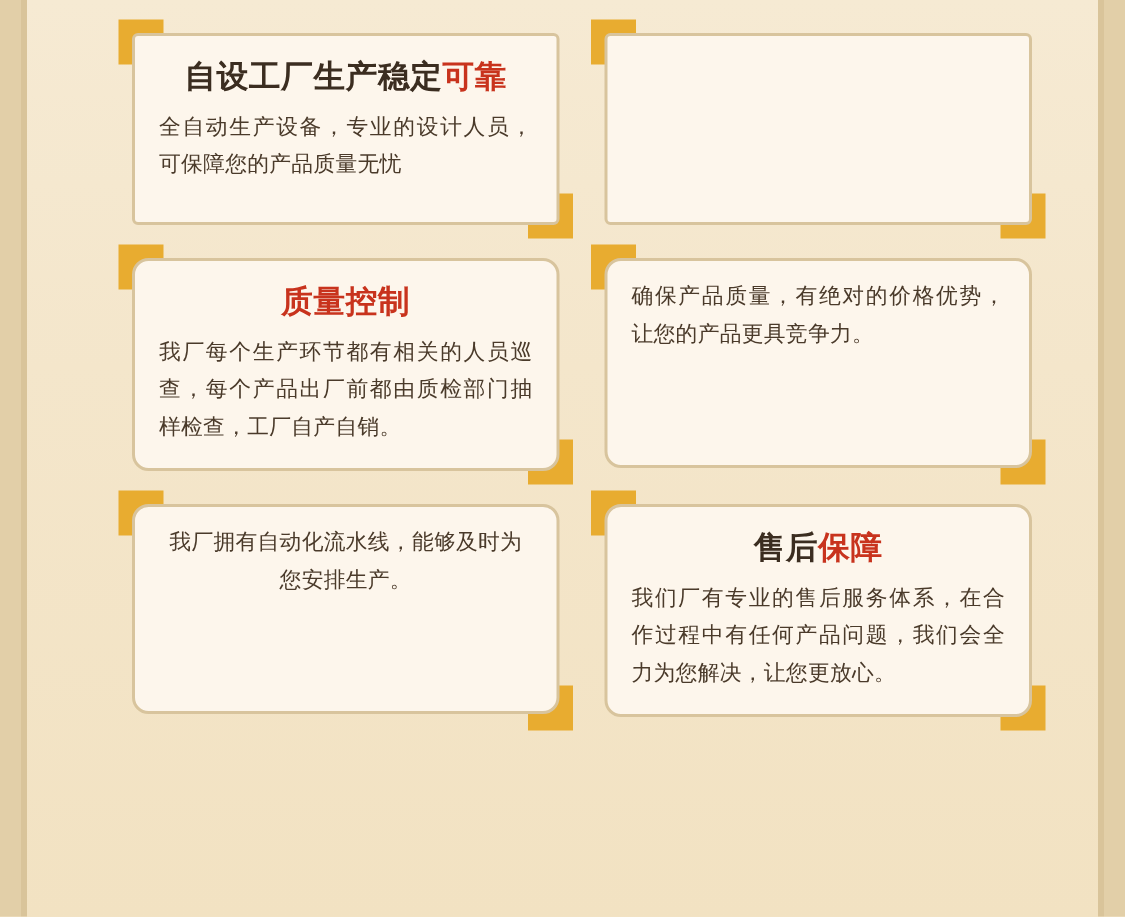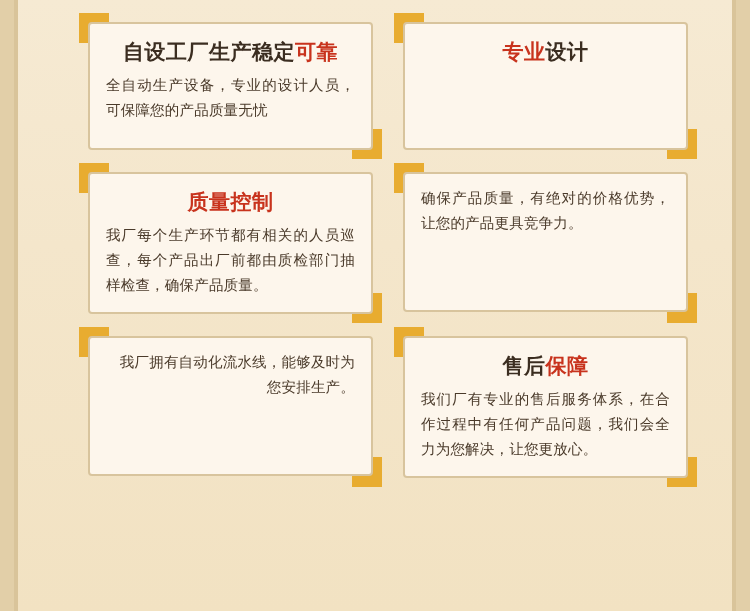--- a/index.html
+++ b/index.html
@@ -54,20 +54,21 @@
     background: #fdf6ec;
     border: 2px solid #d8c49d;
     border-radius: 4px;
     box-sizing: border-box;
     padding: 12px 16px 14px 16px;
     min-height: 128px;
     z-index: 2;
   }
   .card.tall {
     min-height: 140px;
+    border-radius: 11px;
   }
   .corner {
     position: absolute;
     width: 30px;
     height: 30px;
     background: #e8ac30;
     z-index: 1;
   }
   .corner.tl {
     left: -9px;
@@ -91,21 +92,21 @@
   }
   .body {
     font-size: 14.5px;
     color: #4a3a2a;
     line-height: 1.72;
     text-align: justify;
     letter-spacing: 0.2px;
     font-family: Liberation Serif, serif;
   }
   .body.center {
-    text-align: right;
+    text-align: center;
   }
 </style>
 </head>
 <body>
 
 <div class="page">
   <div class="grid">
 
     <div class="card-wrap">
       <div class="corner tl"></div>
@@ -113,30 +114,29 @@
       <div class="card">
         <div class="title"><span class="dark">自设工厂生产稳定</span><span>可靠</span></div>
         <div class="body">全自动生产设备，专业的设计人员，可保障您的产品质量无忧</div>
       </div>
     </div>
 
     <div class="card-wrap">
       <div class="corner tl"></div>
       <div class="corner br"></div>
       <div class="card">
-        <div class="title"><span>专业</span><span class="dark">设计</span></div>
       </div>
     </div>
 
     <div class="card-wrap">
       <div class="corner tl"></div>
       <div class="corner br"></div>
       <div class="card tall">
         <div class="title"><span>质量控制</span><span class="dark"></span></div>
-        <div class="body">我厂每个生产环节都有相关的人员巡查，每个产品出厂前都由质检部门抽样检查，确保产品质量。</div>
+        <div class="body">我厂每个生产环节都有相关的人员巡查，每个产品出厂前都由质检部门抽样检查，工厂自产自销。</div>
       </div>
     </div>
 
     <div class="card-wrap">
       <div class="corner tl"></div>
       <div class="corner br"></div>
       <div class="card tall">
         <div class="body">确保产品质量，有绝对的价格优势，让您的产品更具竞争力。</div>
       </div>
     </div>

